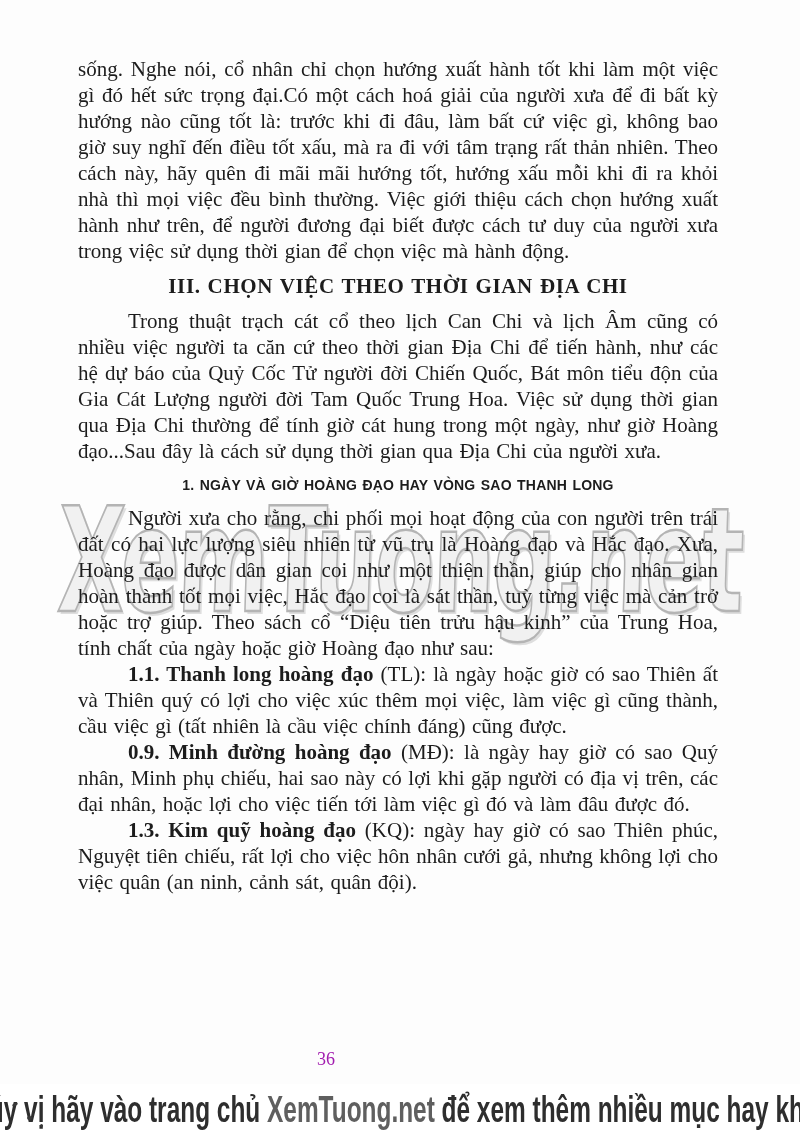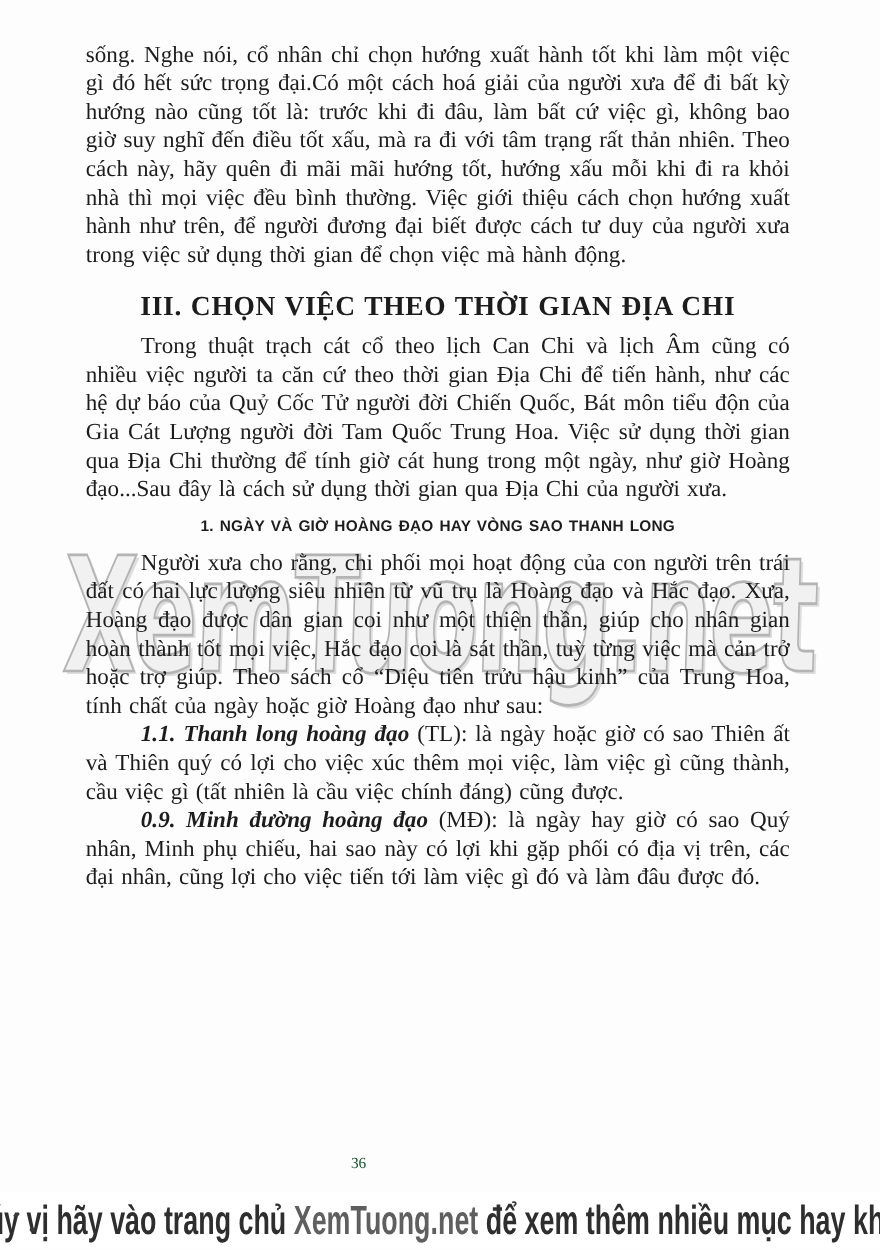--- a/index.html
+++ b/index.html
@@ -33,59 +33,59 @@
     color: #f1f1f1;
     -webkit-text-stroke: 2.5px #b4b4b4;
     text-shadow: 4px 3px 0 #dedede;
     transform: scaleX(0.60) skewX(-3deg);
     transform-origin: 50% 50%;
   }
   
   .text-column {
     position: relative;
     z-index: 1;
-    padding: 36px 82px 0 78px;
+    padding: 56px 82px 0 78px;
     font-size: 21px;
     line-height: 26px;
     word-spacing: 0.06em;
   }
   .para {
     margin: 0;
     text-align: justify;
     text-indent: 50px;
   }
   .para.no-indent { text-indent: 0; }
   .h-serif {
-    margin: 22px 0 9px;
+    margin: 9px 0 9px;
     text-align: center;
     font-family: "Liberation Serif", serif;
     font-weight: bold;
-    font-size: 25px;
+    font-size: 21px;
     letter-spacing: 0.6px;
     line-height: 26px;
   }
   .h-sans {
     margin: 8px 0 7px;
     text-align: center;
     font-family: "Liberation Sans", sans-serif;
     font-weight: bold;
     font-size: 14px;
     letter-spacing: 0.2px;
     line-height: 26px;
   }
-  .item-lead { font-weight: bold; font-style: italic; }
+  .item-lead { font-weight: bold; }
   .item-abbr { font-weight: normal; }
   
   .page-number {
     position: absolute;
     top: 1047px; left: 0; width: 652px;
     text-align: center;
-    font-size: 14px;
+    font-size: 18px;
     line-height: 24px;
-    color: #14532d;
+    color: #a21caf;
     z-index: 1;
   }
   
   .footer-banner {
     position: absolute;
     top: 1084px; left: 0; width: 800px; height: 52px;
     display: flex; justify-content: center; align-items: center;
     background: #ffffff;
     z-index: 2;
   }
@@ -121,22 +121,23 @@
     <h2 class="h-serif">III. CHỌN VIỆC THEO THỜI GIAN ĐỊA CHI</h2>
 
     <p class="para">Trong thuật trạch cát cổ theo lịch Can Chi và lịch Âm cũng có nhiều việc người ta căn cứ theo thời gian Địa Chi để tiến hành, như các hệ dự báo của Quỷ Cốc Tử người đời Chiến Quốc, Bát môn tiểu độn của Gia Cát Lượng người đời Tam Quốc Trung Hoa. Việc sử dụng thời gian qua Địa Chi thường để tính giờ cát hung trong một ngày, như giờ Hoàng đạo...Sau đây là cách sử dụng thời gian qua Địa Chi của người xưa.</p>
 
     <h3 class="h-sans">1. NGÀY VÀ GIỜ HOÀNG ĐẠO HAY VÒNG SAO THANH LONG</h3>
 
     <p class="para">Người xưa cho rằng, chi phối mọi hoạt động của con người trên trái đất có hai lực lượng siêu nhiên từ vũ trụ là Hoàng đạo và Hắc đạo. Xưa, Hoàng đạo được dân gian coi như một thiện thần, giúp cho nhân gian hoàn thành tốt mọi việc, Hắc đạo coi là sát thần, tuỳ từng việc mà cản trở hoặc trợ giúp. Theo sách cổ “Diệu tiên trửu hậu kinh” của Trung Hoa, tính chất của ngày hoặc giờ Hoàng đạo như sau:</p>
 
     <p class="para"><span class="item-lead">1.1. Thanh long hoàng đạo</span> <span class="item-abbr">(TL):</span> <span>là ngày hoặc giờ có sao Thiên ất và Thiên quý có lợi cho việc xúc thêm mọi việc, làm việc gì cũng thành, cầu việc gì (tất nhiên là cầu việc chính đáng) cũng được.</span></p>
 
-    <p class="para"><span class="item-lead">0.9. Minh đường hoàng đạo</span> <span class="item-abbr">(MĐ):</span> <span>là ngày hay giờ có sao Quý nhân, Minh phụ chiếu, hai sao này có lợi khi gặp phối có địa vị trên, các đại nhân, cũng lợi cho việc tiến tới làm việc gì đó và làm đâu được đó.</span></p>
+    <p class="para"><span class="item-lead">0.9. Minh đường hoàng đạo</span> <span class="item-abbr">(MĐ):</span> <span>là ngày hay giờ có sao Quý nhân, Minh phụ chiếu, hai sao này có lợi khi gặp người có địa vị trên, các đại nhân, hoặc lợi cho việc tiến tới làm việc gì đó và làm đâu được đó.</span></p>
 
+    <p class="para"><span class="item-lead">1.3. Kim quỹ hoàng đạo</span> <span class="item-abbr">(KQ):</span> <span>ngày hay giờ có sao Thiên phúc, Nguyệt tiên chiếu, rất lợi cho việc hôn nhân cưới gả, nhưng không lợi cho việc quân (an ninh, cảnh sát, quân đội).</span></p>
 
 
   </div>
 
   <div class="page-number">36</div>
 
   <div class="footer-banner">
     <div class="footer-line"><span>Qúy vị hãy vào trang chủ</span> <span class="footer-site">XemTuong.net</span> <span>để xem thêm nhiều mục hay khác</span></div>
   </div>
 

